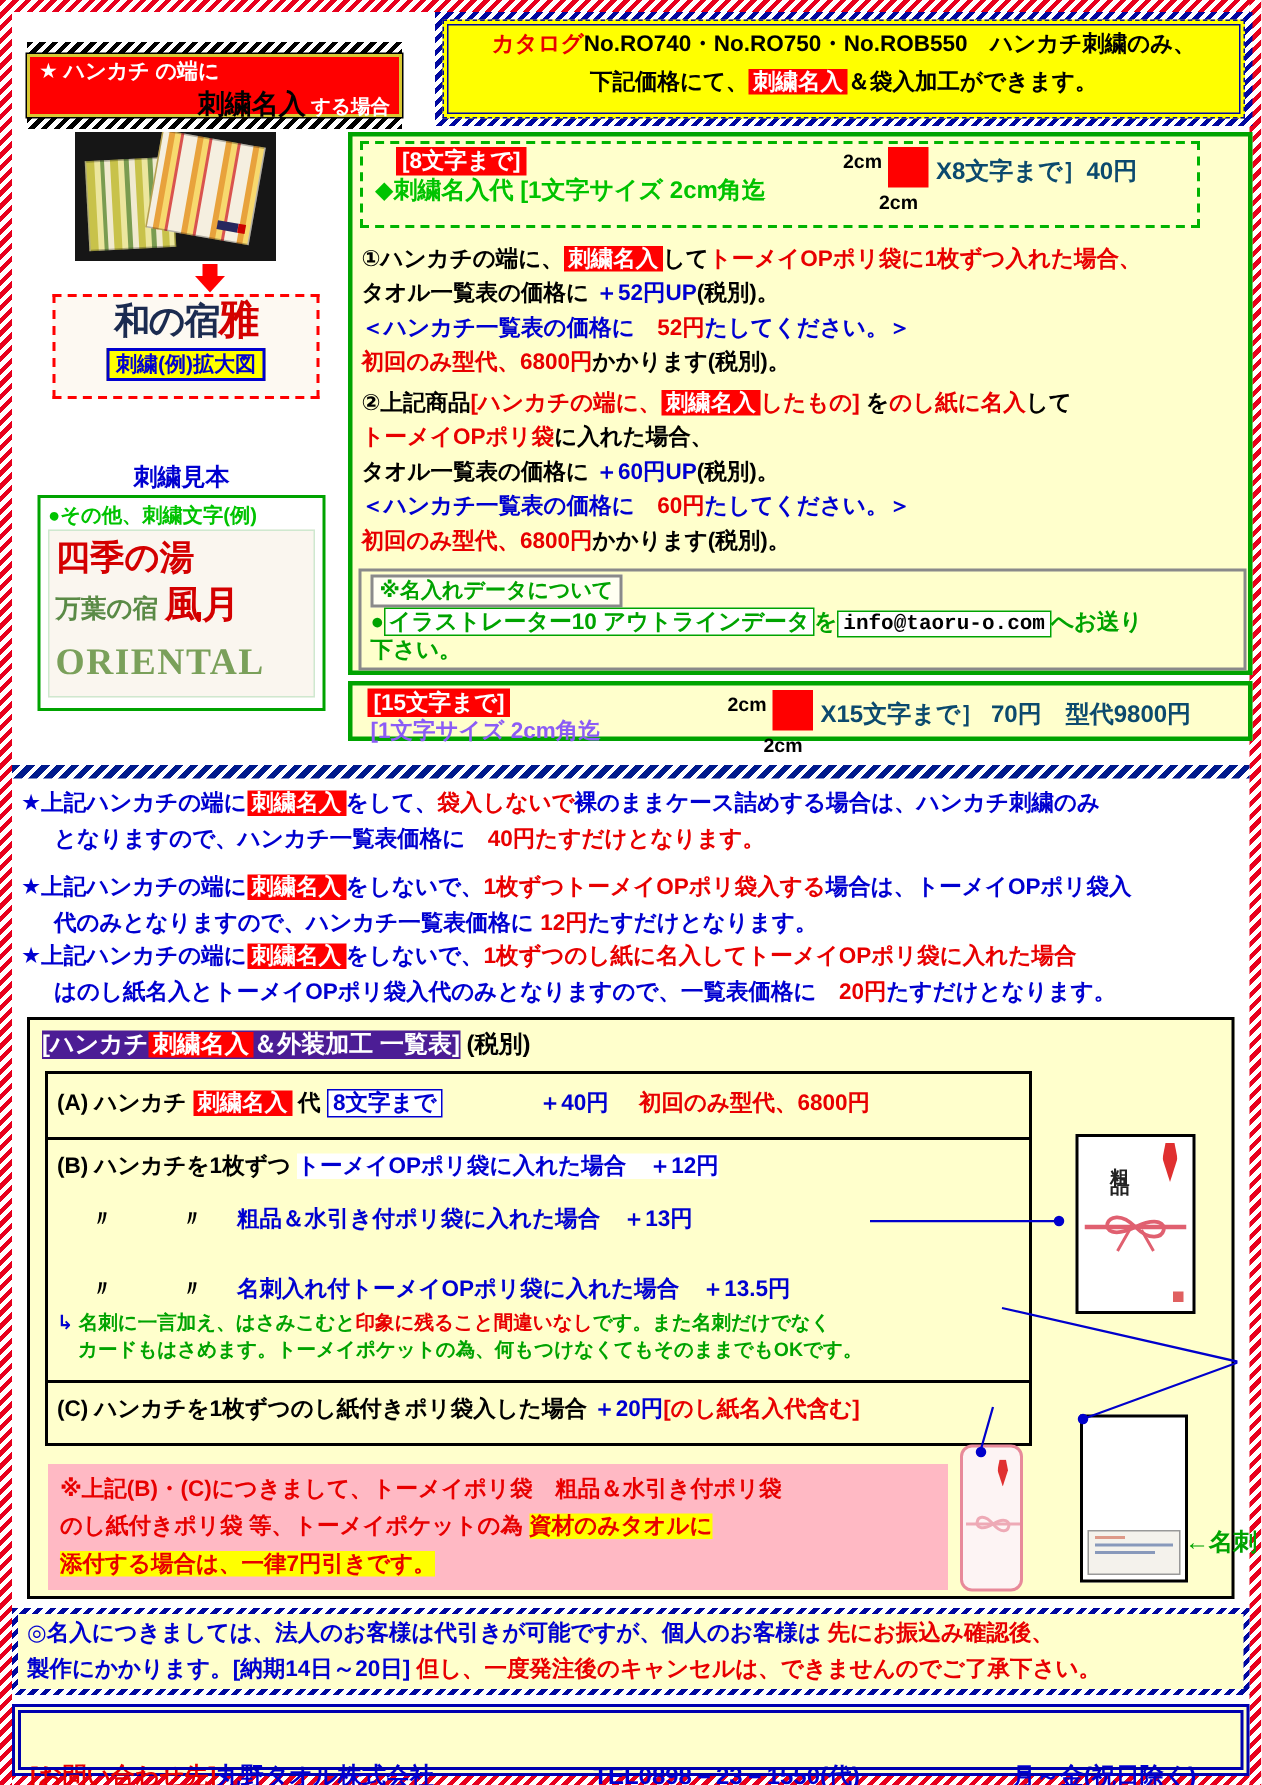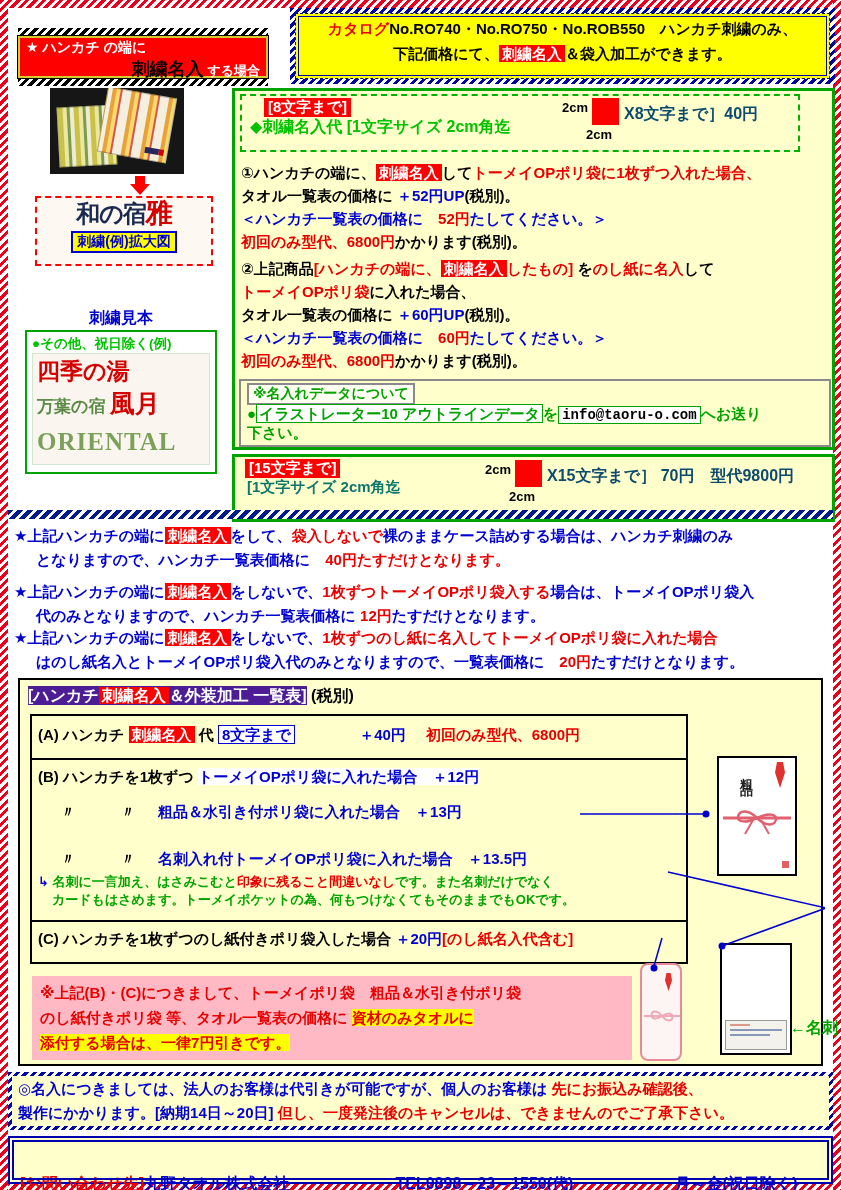--- a/index.html
+++ b/index.html
@@ -70,22 +70,22 @@
   .diag .tail{ position:absolute; left:62px; top:6px; font-size:16px; color:#0c4a6e; white-space:nowrap;text-align:right; }
 
   .para { position:absolute; left:6px; width:590px; font-size:15px; line-height:23px; }
   .pc { }
 
   .datanote { position:absolute; left:4px; top:288px; width:592px; height:68px; border:2px solid #8a8a8a; padding:2px 6px; font-size:15px; }
   .datanote .ttl { display:inline-block; border:2px solid #8a8a8a; background:#fffff2; color:#00a300; padding:0 4px; font-size:14px; }
   .boxed-g { border:1px solid #00a300; background:#fff; padding:0 2px; }
   .email { border:1px solid #00a300; background:#fff; color:#000; padding:0 3px; font-family:"Liberation Mono","DejaVu Sans Mono",monospace; font-size:14px; }
 
-  .box15 { left:232px; top:454px; width:603px; height:68px; border:3px solid #00a300; background:#ffffcc; padding:2px 8px; }
-  .box15 .lead2 { color:#0f766e; font-size:15px; margin-left:4px; }
+  .box15 { left:232px; top:454px; width:603px; height:40px; border:3px solid #00a300; background:#ffffcc; padding:2px 8px; }
+  .box15 .lead2 { color:#8b5cf6; font-size:15px; margin-left:4px; }
   .box15 .diag { left:250px; top:3px; }
 
   .divider { left:8px; top:510px; width:825px; height:9px; }
 
   .star { position:absolute; left:14px; width:815px; font-size:15px; line-height:24px; color:#0000d0; }
   .star .ind { padding-left:22px; display:block; }
 
   .tablebox { left:18px; top:678px; width:805px; height:388px; border:2px solid #000; background:#ffffcc; }
   .tbl-title { position:absolute; left:8px; top:6px; font-size:16px; }
   .tbl-title .bar { background:#4c1d95; color:#fff; padding:1px 0; }
@@ -162,21 +162,21 @@
       <div class="shaft"></div>
       <div class="head"></div>
     </div>
   <div class="abs zoom-box">
     <div class="emb"><span>和の宿</span><span class="acc">雅</span></div>
     <span class="cap">刺繍(例)拡大図</span>
   </div>
 
   <div class="abs samples-title">刺繍見本</div>
   <div class="abs samples">
-    <div class="sub">●その他、祝日除く(例)</div>
+    <div class="sub">●その他、刺繍文字(例)</div>
     <div class="area">
       <div class="s1">四季の湯</div>
       <div class="s2"><span class="s2a">万葉の宿</span> <span class="s2b">風月</span></div>
       <div class="s3">ORIENTAL</div>
     </div>
   </div>
 
   <div class="abs mainbox">
     <div class="sub8">
       <span class="tag">[8文字まで]</span><br>
@@ -259,21 +259,21 @@
           <span style="padding-left:14px;">カードもはさめます。トーメイポケットの為、何もつけなくてもそのままでもOKです。</span>
         </div>
       </div>
       <div class="rowC">
         <span class="k">(C) ハンカチを1枚ずつのし紙付きポリ袋入した場合 </span><span class="b">＋20円</span><span class="r">[のし紙名入代含む]</span>
       </div>
     </div>
 
     <div class="pinknote">
       <span>※上記(B)・(C)につきまして、トーメイポリ袋　粗品＆水引き付ポリ袋</span><br>
-      <span>のし紙付きポリ袋 等、タオル一覧表の価格に </span><span class="hl">資材のみタオルに</span><br>
+      <span>のし紙付きポリ袋 等、トーメイポケットの為 </span><span class="hl">資材のみタオルに</span><br>
       <span class="hl">添付する場合は、一律7円引きです。</span>
     </div>
 
     <div class="sozihin-card">
       <span class="vtext">粗品</span>
       <div class="noshi-orn"></div>
       <svg class="bow" style="left:4px;top:44px;" width="68" height="34" viewBox="0 0 68 34">
         <line x1="0" y1="16" x2="68" y2="16" stroke="#e06070" stroke-width="3"></line>
         <path d="M34 16 C 14 -4, 4 30, 34 16 C 64 2, 54 36, 34 16" fill="none" stroke="#e06070" stroke-width="2.5"></path>
         <path d="M30 18 L 22 32 M38 18 L 46 32" stroke="#e06070" stroke-width="2"></path>

